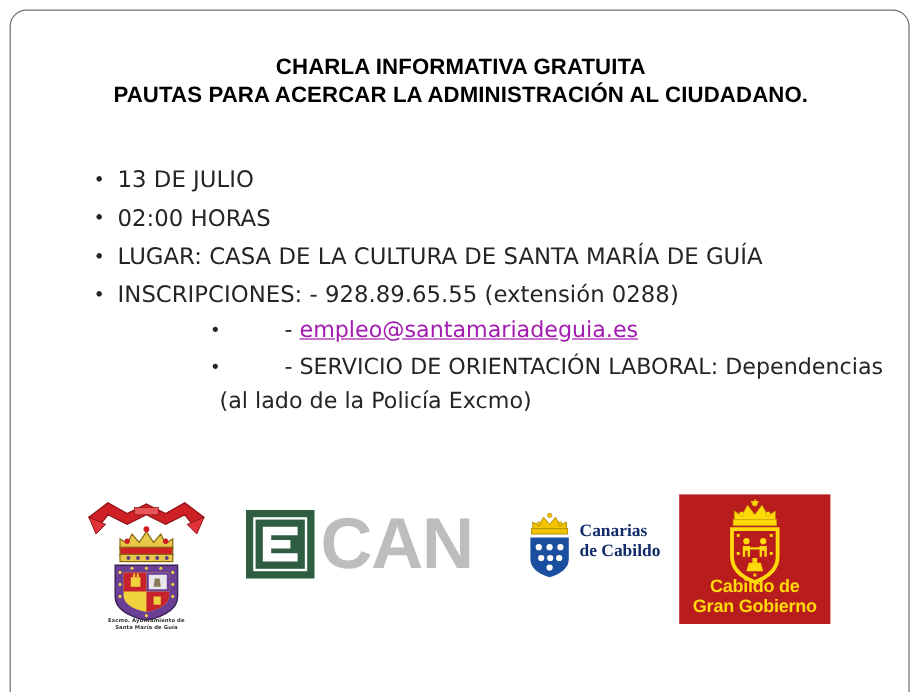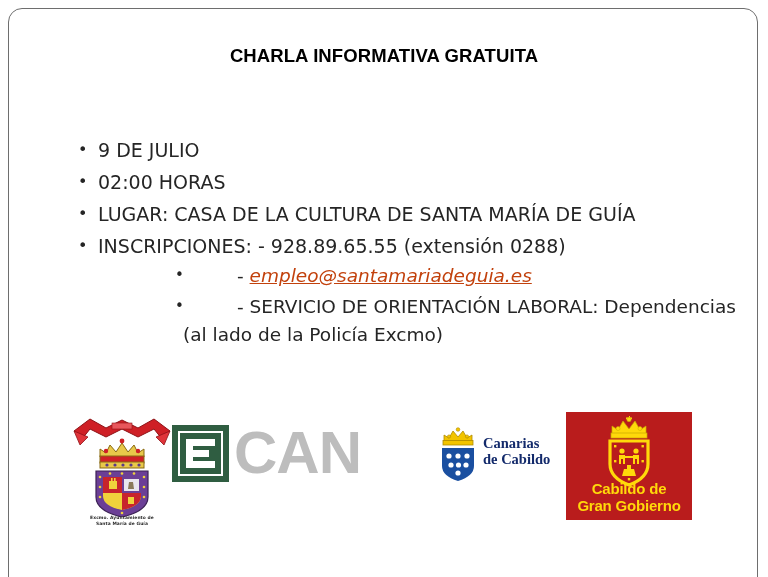--- a/index.html
+++ b/index.html
@@ -91,23 +91,22 @@
   }
   .sub-dot {
     flex: 0 0 auto;
     width: 62px;
     font-size: 15px;
     line-height: 31px;
     color: #252525;
   }
   .sub-text { flex: 1 1 auto; }
   .mail-link {
-    color: #c2410c;
+    color: #a21caf;
     text-decoration: underline;
-    font-style: italic;
   }
   .sub-cont {
     margin-left: 8px;
     font-size: 18.5px;
     line-height: 26px;
     color: #252525;
   }
 
   
   .logo-strip {
@@ -127,21 +126,21 @@
     width: 112px;
     text-align: center;
     font-size: 4.4px;
     line-height: 6.4px;
     font-weight: bold;
     color: #2c2c2c;
     letter-spacing: 0.1px;
   }
 
   
-  .logo-ecan { left: 172px; top: 25px; width: 215px; height: 60px; padding-left: 40px; }
+  .logo-ecan { left: 205px; top: 25px; width: 215px; height: 60px; padding-left: 40px; }
   .ecan-mark {
     position: absolute;
     left: 0; top: 0;
     width: 57px; height: 57px;
     background: #2f5d41;
   }
   .ecan-word {
     position: absolute;
     left: 62px; top: -5px;
     font-family: "Liberation Sans", "DejaVu Sans", sans-serif;
@@ -187,27 +186,28 @@
 </style>
 </head>
 <body>
 
 <div class="slide-body">
 
   <div class="slide-frame"></div>
 
   <div class="headline">
     <span class="hl-line">CHARLA INFORMATIVA GRATUITA</span>
+    <span class="hl-line">PAUTAS PARA ACERCAR LA ADMINISTRACIÓN AL CIUDADANO.</span>
   </div>
 
   <div class="bullets">
 
     <div class="bullet-row">
       <span class="bullet-dot">•</span>
-      <span class="bullet-text">9 DE JULIO</span>
+      <span class="bullet-text">13 DE JULIO</span>
     </div>
 
     <div class="bullet-row">
       <span class="bullet-dot">•</span>
       <span class="bullet-text">02:00 HORAS</span>
     </div>
 
     <div class="bullet-row">
       <span class="bullet-dot">•</span>
       <span class="bullet-text">LUGAR: CASA DE LA CULTURA DE SANTA MARÍA DE GUÍA</span>

